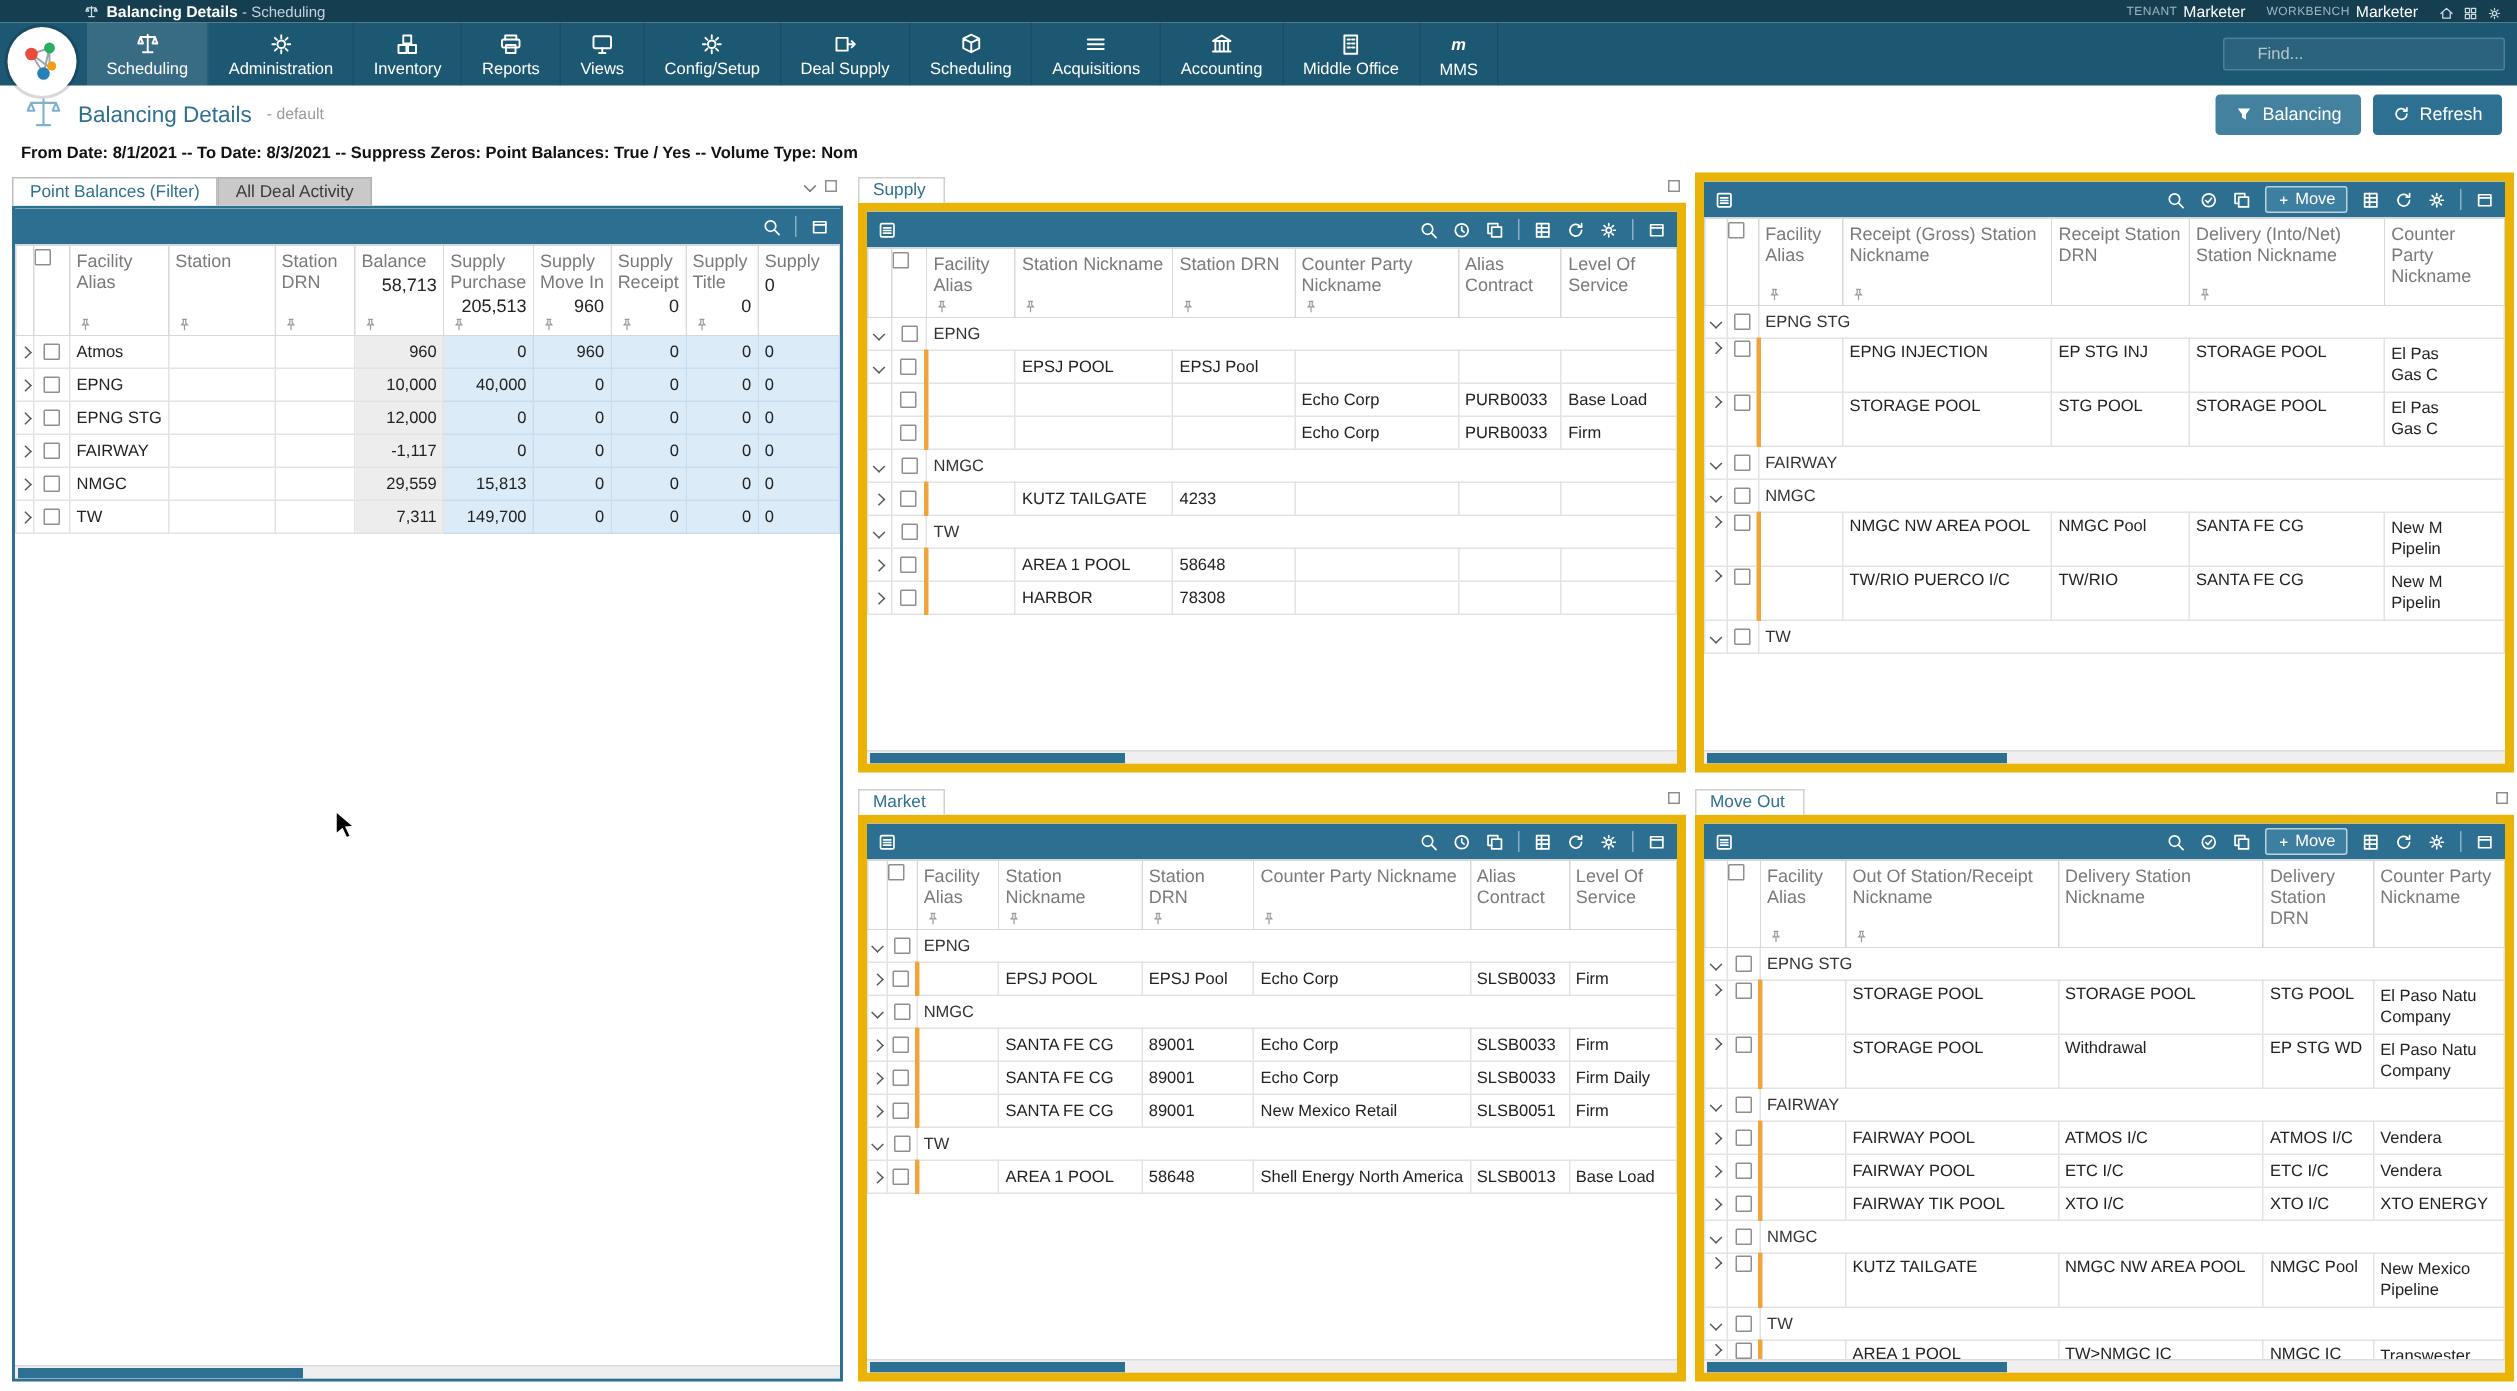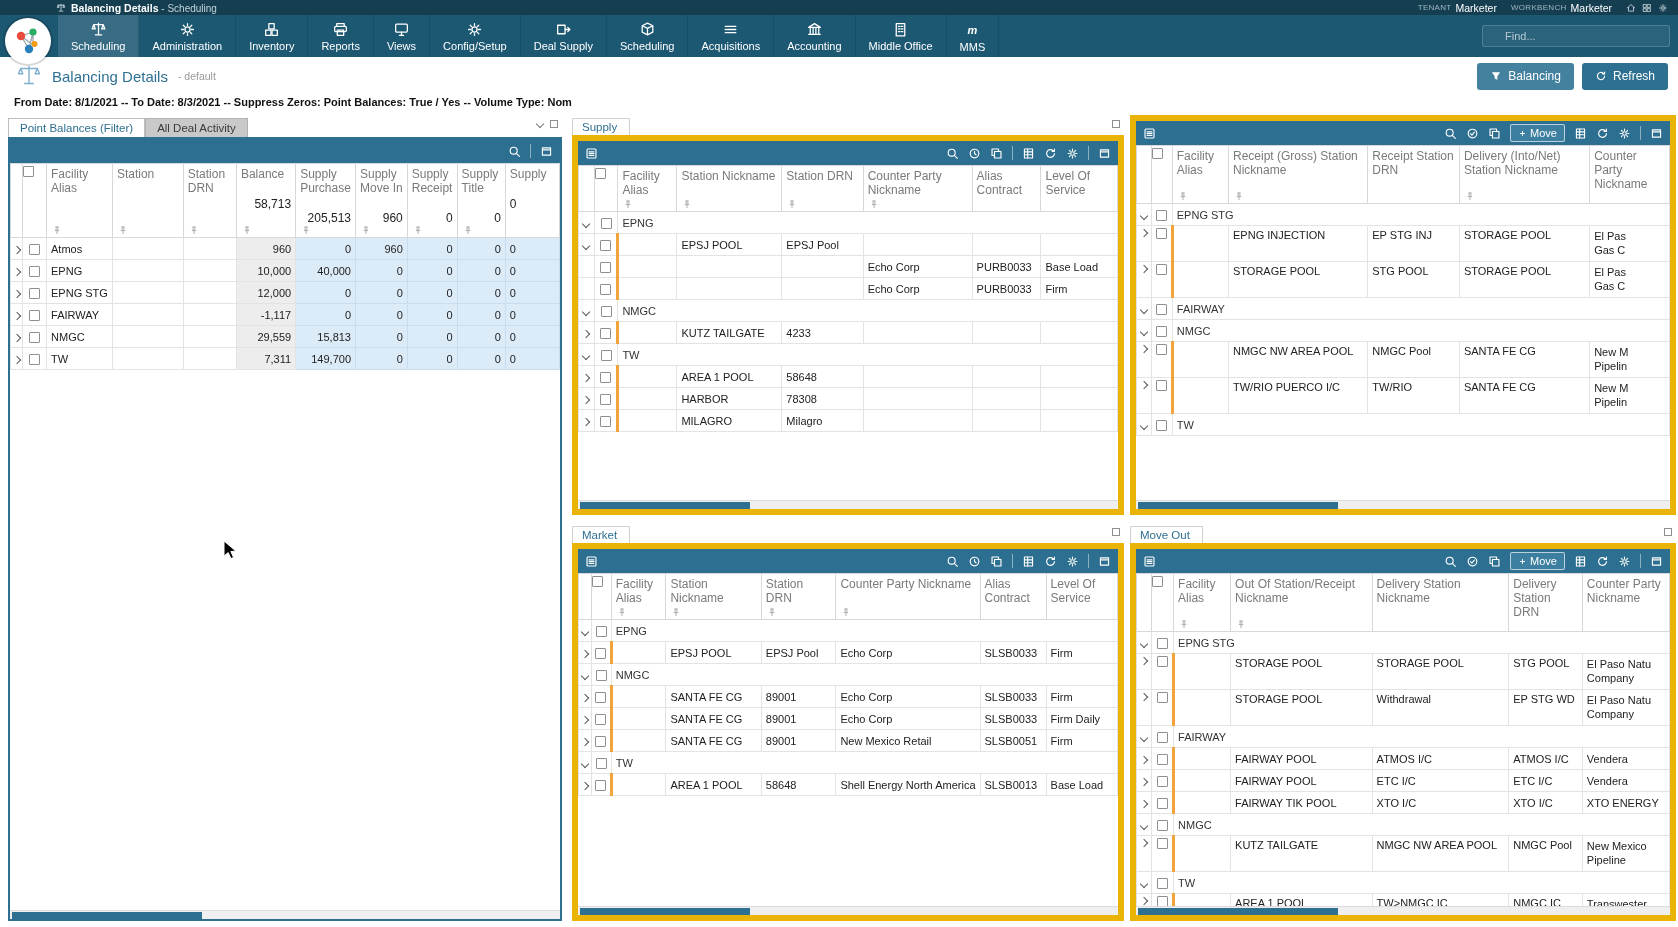--- a/index.html
+++ b/index.html
@@ -4,21 +4,21 @@
 <style>
   *{margin:0;padding:0;box-sizing:border-box}
   html,body{width:1678px;height:927px;overflow:hidden}
   body{font-family:"Liberation Sans",sans-serif;background:#fff;position:relative;font-size:11px;color:#222}
 
   
   .titlebar{height:15px;background:#153f51;color:#e8eef2;display:flex;justify-content:space-between;align-items:center;padding:0 10px 0 56px;font-size:10px}
   .tb-left{display:flex;align-items:center;gap:5px}
   .tb-title b{font-size:10.5px;color:#fff}
   .tb-sub{color:#c2d2da}
-  .tb-right{display:flex;align-items:center;gap:14px}
+  .tb-right{display:flex;align-items:flex-end;gap:14px}
   .tb-kv{display:flex;align-items:center;gap:4px}
   .tb-k{font-size:8px;color:#9db7c3;letter-spacing:.3px}
   .tb-v{font-size:10.5px;color:#fff}
   .tb-icons{display:flex;align-items:center;gap:6px}
   .ic10{width:10px;height:10px;fill:none;stroke:#cfdde4;stroke-width:1.3;stroke-linecap:round;stroke-linejoin:round}
 
   
   .navbar{height:42px;background:#1d5873;display:flex;align-items:stretch;padding-left:58px;position:relative}
   .logo-badge{position:absolute;left:5px;top:3px;width:46px;height:46px;border-radius:50%;background:#fff;z-index:6;display:flex;align-items:center;justify-content:center;box-shadow:0 0 0 2px rgba(0,0,0,.15)}
   .nav-items{display:flex;align-items:stretch}
@@ -71,21 +71,21 @@
   .ti{width:13px;height:13px;fill:none;stroke:#fff;stroke-width:1.4;stroke-linecap:round;stroke-linejoin:round;cursor:pointer;flex:none}
   .tsep{width:1px;height:14px;background:rgba(255,255,255,.45)}
   .move-btn{display:flex;align-items:center;gap:3px;height:18px;padding:0 7px;background:#3c7fa0;border:1px solid rgba(255,255,255,.65);border-radius:2px;color:#fff;font-size:11px;cursor:pointer}
   .move-btn svg{width:9px;height:9px;fill:none;stroke:#fff;stroke-width:1.6}
 
   .gridwrap{flex:1;overflow:hidden;background:#fff}
   table.grid{border-collapse:collapse;table-layout:fixed}
   .grid th{border:1px solid #d8d8d8;background:#fff;color:#7a7a7a;font-weight:normal;font-size:12px;text-align:left;vertical-align:top;padding:3px 4px 12px;position:relative;height:52px;overflow:hidden}
   .grid-sm th{height:46px}
   .grid td{border:1px solid #e3e3e3;font-size:11px;color:#222;padding:0 4px;height:22px;white-space:nowrap;overflow:hidden;vertical-align:middle}
-  .htot{text-align:right;color:#222;margin-top:16px}
+  .htot{text-align:right;color:#222;margin-top:2px}
   .pin{width:8px;height:9px;fill:none;stroke:#9a9a9a;stroke-width:1;position:absolute;left:6px;bottom:2px}
   .bgb-h{background:#dcebf8}
   .bg-g{background:#ededed}
   .bg-b{background:#dcebf8;border-color:#c9ddef !important}
   .num{text-align:right}
   .cleft{text-align:left}
   .tchev,.th-chev{text-align:center;padding:0 !important}
   .tcb,.th-cb{text-align:center;padding:0 !important}
   .checkbox{display:inline-block;width:11px;height:11px;border:1px solid #8f8f8f;background:#fff;border-radius:1px;cursor:pointer;vertical-align:middle}
   .cv{display:inline-block;width:6px;height:6px;border-right:1.4px solid #5a5a5a;border-bottom:1.4px solid #5a5a5a;cursor:pointer;vertical-align:middle}
@@ -615,30 +615,20 @@
             <tr>
               <td class="tchev"><span class="cv r"></span></td>
               <td class="tcb"><span class="checkbox"></span></td>
               <td class="acc"></td>
               <td>HARBOR</td>
               <td>78308</td>
               <td></td>
                 <td></td>
                 <td></td>
             </tr>
-            <tr>
-              <td class="tchev"><span class="cv r"></span></td>
-              <td class="tcb"><span class="checkbox"></span></td>
-              <td class="acc"></td>
-              <td>MILAGRO</td>
-              <td>Milagro</td>
-              <td></td>
-                <td></td>
-                <td></td>
-            </tr>
           </tbody>
         </table>
       </div>
       <div class="hscroll">
           <div class="hthumb" style="width:170px"></div>
         </div>
     </div>
   </div>
 
   <div class="panel panel-movein">

